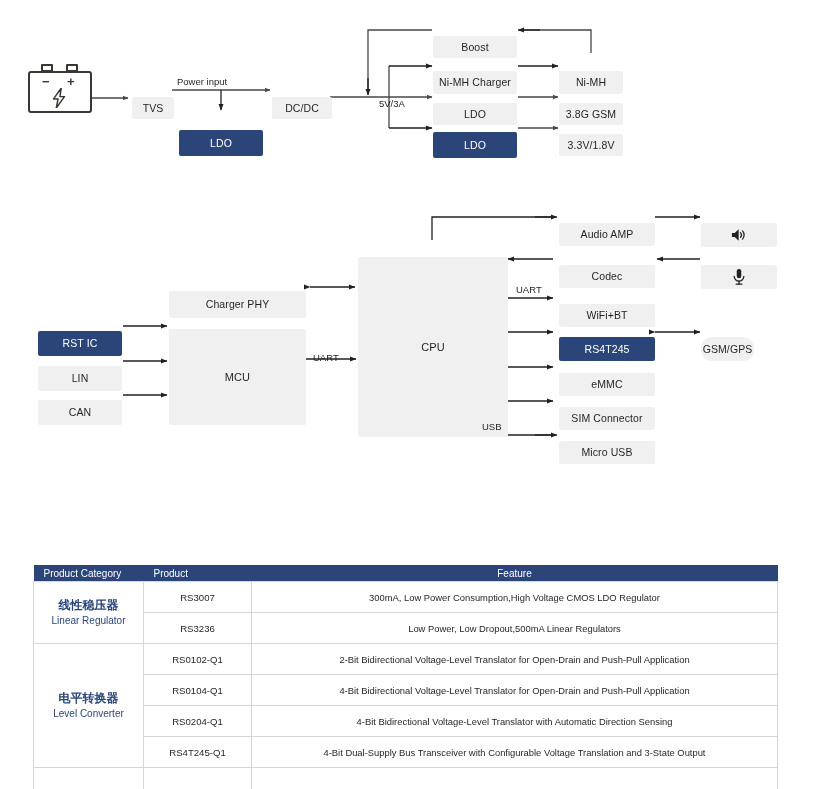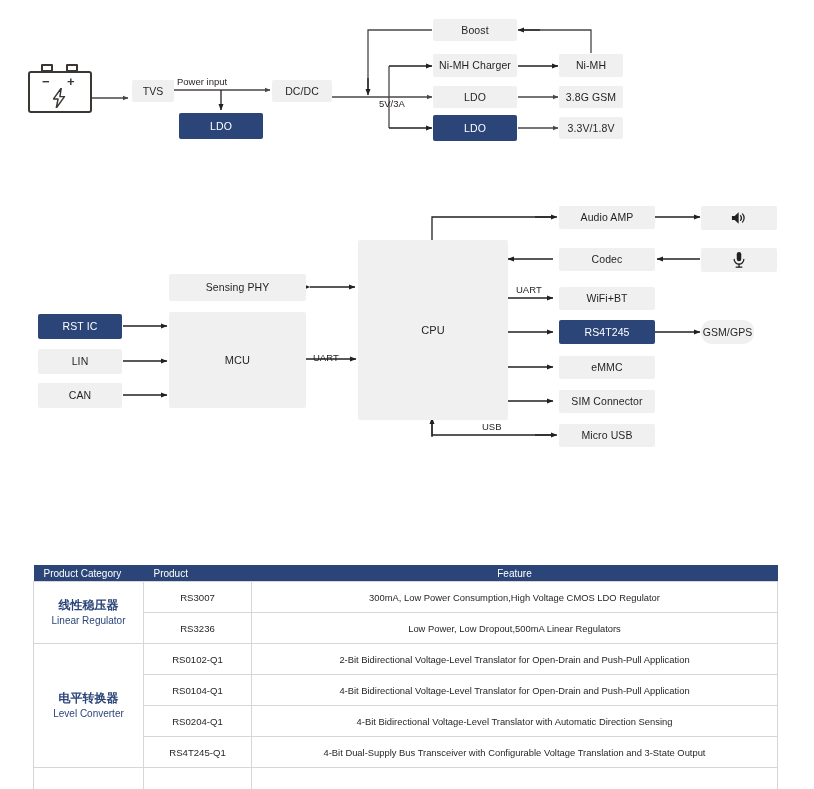--- a/index.html
+++ b/index.html
@@ -8,21 +8,21 @@
     font-family:"Liberation Sans","DejaVu Sans",sans-serif;
     color:#231f20;overflow:hidden;position:relative;
   }
   .canvas{position:absolute;left:0;top:0;width:814px;height:789px;}
   svg.wires{position:absolute;left:0;top:0;width:814px;height:789px;pointer-events:none;}
 
   .blk{
     position:absolute;box-sizing:border-box;
     display:flex;align-items:center;justify-content:center;
     font-size:10.5px;letter-spacing:.1px;border-radius:2px;
-    background:#f0f0f0;color:#231f20;text-align:center;line-height:1.15;
+    background:#f0f0f0;color:#231f20;text-align:center;line-height:1.15;margin-top:17px;
   }
   .blk.blue{background:#2b4579;color:#ffffff;}
   .blk.big{font-size:11px;align-items:center;}
   .lbl{
     position:absolute;font-size:9.5px;color:#231f20;
     white-space:nowrap;line-height:1;
   }
 
   
   .battery{position:absolute;}
@@ -209,21 +209,21 @@
   <div class="blk" style="left:38px;top:349px;width:84px;height:25px;">
     <span>LIN</span>
   </div>
   <div class="blk" style="left:38px;top:383px;width:84px;height:25px;">
     <span>CAN</span>
   </div>
   <div class="blk big" style="left:169px;top:312px;width:137px;height:96px;">
     <span>MCU</span>
   </div>
   <div class="blk" style="left:169px;top:274px;width:137px;height:27px;">
-    <span>Sensing PHY</span>
+    <span>Charger PHY</span>
   </div>
 
   <div class="blk big" style="left:358px;top:240px;width:150px;height:180px;">
     <span>CPU</span>
   </div>
 
   <div class="lbl" style="left:313px;top:353px;">UART</div>
   <div class="lbl" style="left:516px;top:285px;">UART</div>
   <div class="lbl" style="left:482px;top:422px;">USB</div>
 

